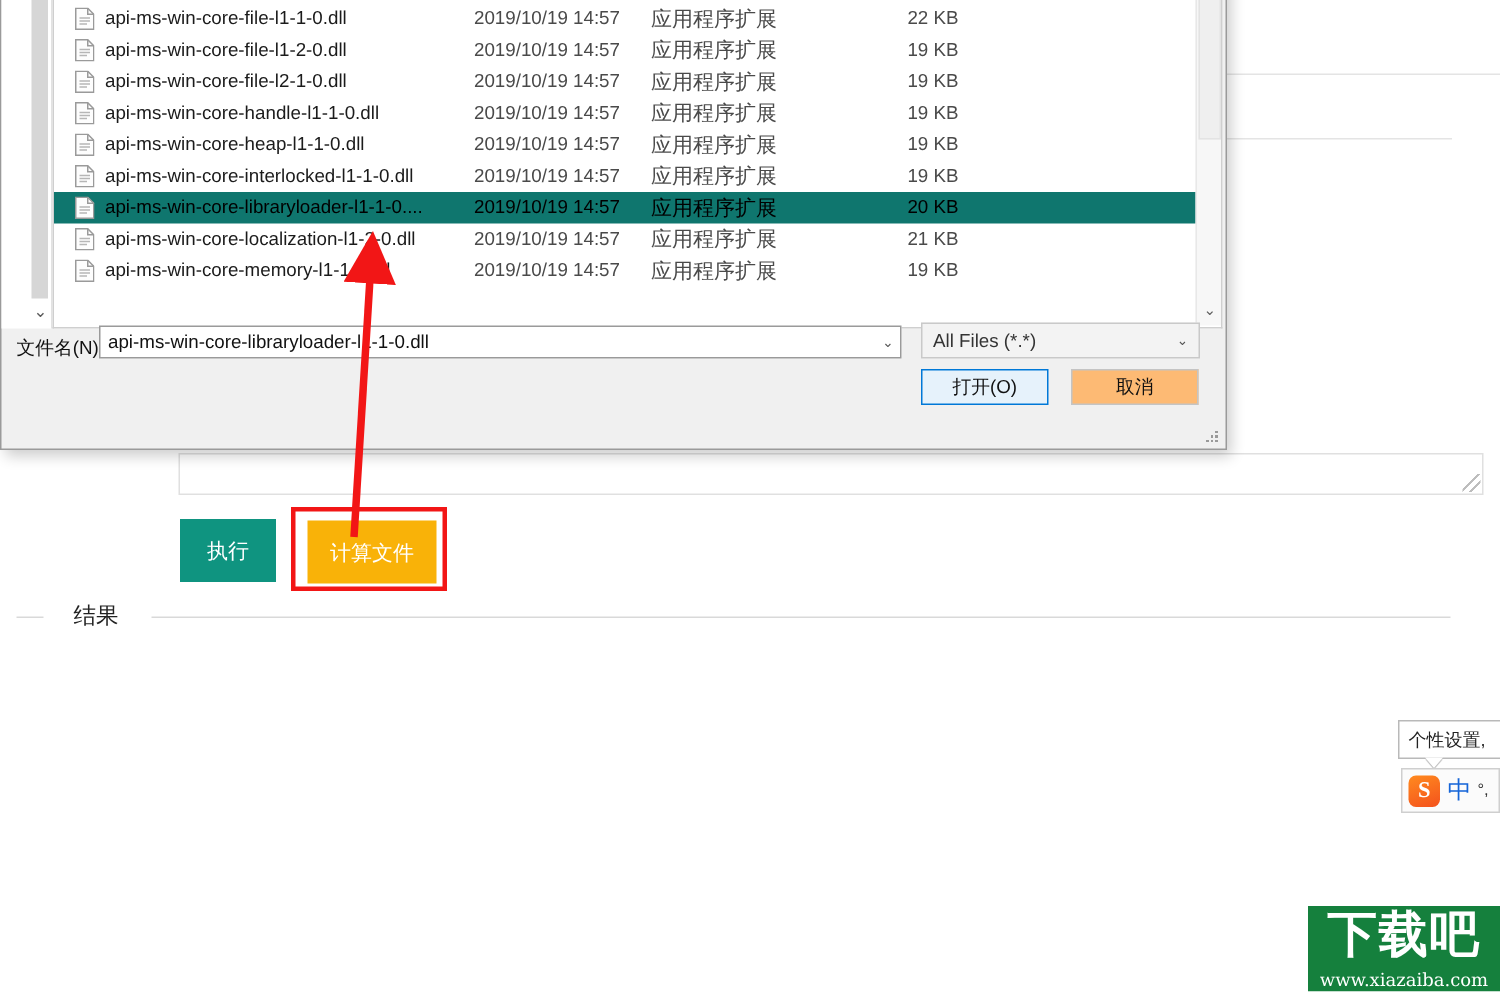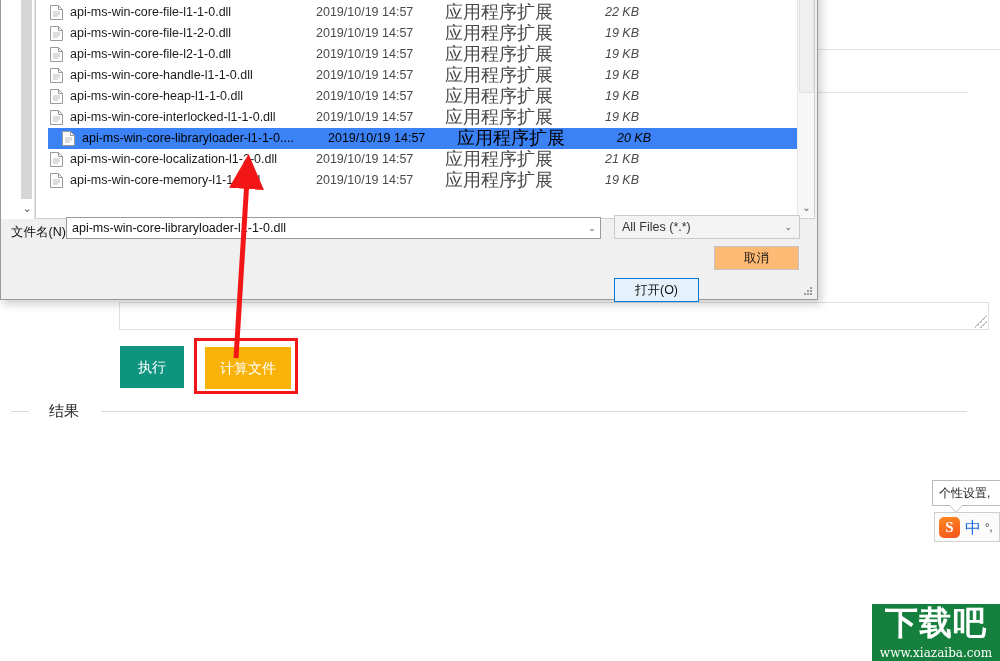--- a/index.html
+++ b/index.html
@@ -60,28 +60,28 @@
   
   #fd-listwrap{position:absolute;left:34px;top:0px;width:780px;height:238px;
                background:#fff;border:1px solid #cfcfcf;border-top:0;box-sizing:border-box;overflow:hidden;}
   #fd-navpane{position:absolute;left:0px;top:0px;width:34px;height:238px;background:#fff;
               border-right:1px solid #e2e2e2;box-sizing:border-box;overflow:hidden;}
   #fd-navpane-scroll{position:absolute;left:20px;top:0px;width:11px;height:218px;background:#d6d6d6;}
   #fd-navpane-chevron{position:absolute;left:18px;top:218px;width:16px;height:18px;
                       text-align:center;line-height:18px;font-size:11px;color:#5a5a5a;}
 
   .fd-row{position:absolute;left:0;width:778px;height:21px;line-height:21px;white-space:nowrap;}
-  .fd-row.sel{background:#3b82f6;margin-left:12px;}
+  .fd-row.sel{background:#0f766e;}
   .fd-row.sel .c-name,.fd-row.sel .c-date,.fd-row.sel .c-type,.fd-row.sel .c-size{color:#000;}
   .fd-ico{position:absolute;left:14px;top:3px;width:13px;height:15px;}
   .fd-ico svg{display:block;}
   .c-name{position:absolute;left:34px;top:0;font-size:12.5px;color:#1b1b1b;}
   .c-date{position:absolute;left:280px;top:0;font-size:12.5px;color:#4a4a4a;}
-  .c-type{position:absolute;left:409px;top:0;font-size:18px;color:#4a4a4a;}
-  .c-size{position:absolute;left:555px;top:0;width:48px;text-align:right;font-size:12.5px;color:#4a4a4a;font-style:italic;}
+  .c-type{position:absolute;left:398px;top:0;font-size:14px;color:#4a4a4a;}
+  .c-size{position:absolute;left:555px;top:0;width:48px;text-align:right;font-size:12.5px;color:#4a4a4a;}
 
   
   #fd-vscroll{position:absolute;right:0px;top:0px;width:17px;height:236px;background:#f7f7f7;
               border-left:1px solid #e8e8e8;box-sizing:border-box;}
   #fd-vscroll .thumb{position:absolute;left:1px;top:0px;width:15px;height:112px;background:#efefef;
                      border:1px solid #e3e3e3;box-sizing:border-box;}
   #fd-vscroll .arrow-dn{position:absolute;left:0;bottom:0;width:17px;height:18px;
                         text-align:center;line-height:18px;font-size:10px;color:#5e5e5e;}
 
   
@@ -91,21 +91,21 @@
   #fd-fninput .val{position:absolute;left:5px;top:0;height:20px;line-height:20px;font-size:12.5px;color:#111;}
   #fd-fninput .caret{position:absolute;right:3px;top:5px;width:10px;height:10px;
                      font-size:9px;color:#555;line-height:10px;text-align:center;}
   #fd-filter{position:absolute;left:613px;top:234px;width:186px;height:24px;background:#f3f3f3;
              border:1px solid #c9c9c9;box-sizing:border-box;}
   #fd-filter .val{position:absolute;left:7px;top:0;height:22px;line-height:22px;font-size:12.5px;color:#333;}
   #fd-filter .caret{position:absolute;right:7px;top:6px;font-size:9px;color:#555;line-height:10px;}
 
   #fd-open{position:absolute;left:613px;top:265px;width:85px;height:24px;background:#e6f2fb;
            border:1px solid #0078d7;box-sizing:border-box;text-align:center;line-height:22px;
-           font-size:12.5px;color:#111;cursor:pointer;margin-top:32px;}
+           font-size:12.5px;color:#111;cursor:pointer;}
   #fd-cancel{position:absolute;left:713px;top:265px;width:85px;height:24px;background:#fdba74;
              border:1px solid #c4c4c4;box-sizing:border-box;text-align:center;line-height:22px;
              font-size:12.5px;color:#111;cursor:pointer;}
   #fd-grip{position:absolute;right:4px;bottom:3px;width:10px;height:10px;
            background:
              radial-gradient(circle 1px at 2px 8px,#9a9a9a 99%,transparent),
              radial-gradient(circle 1px at 5px 8px,#9a9a9a 99%,transparent),
              radial-gradient(circle 1px at 8px 8px,#9a9a9a 99%,transparent),
              radial-gradient(circle 1px at 5px 5px,#9a9a9a 99%,transparent),
              radial-gradient(circle 1px at 8px 5px,#9a9a9a 99%,transparent),

